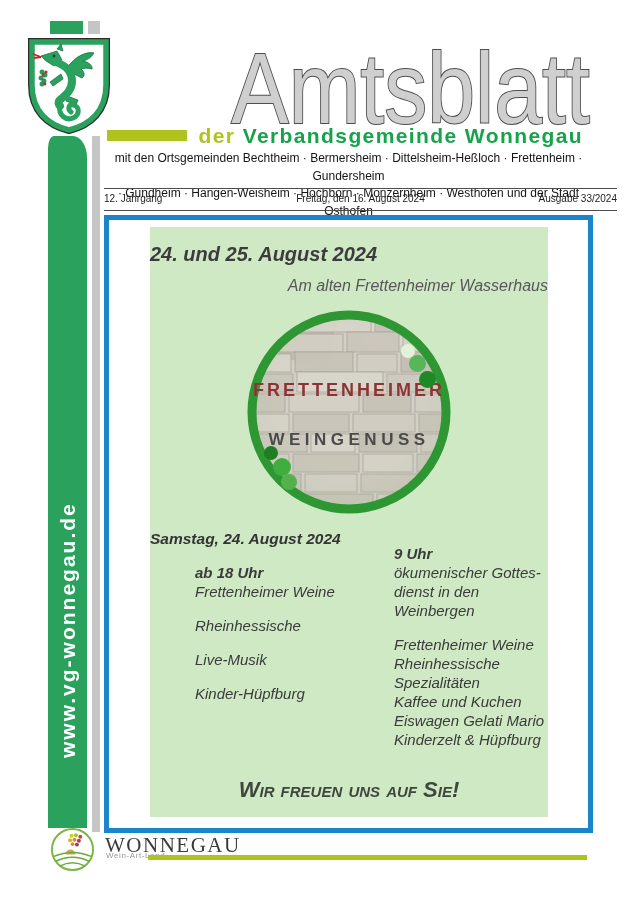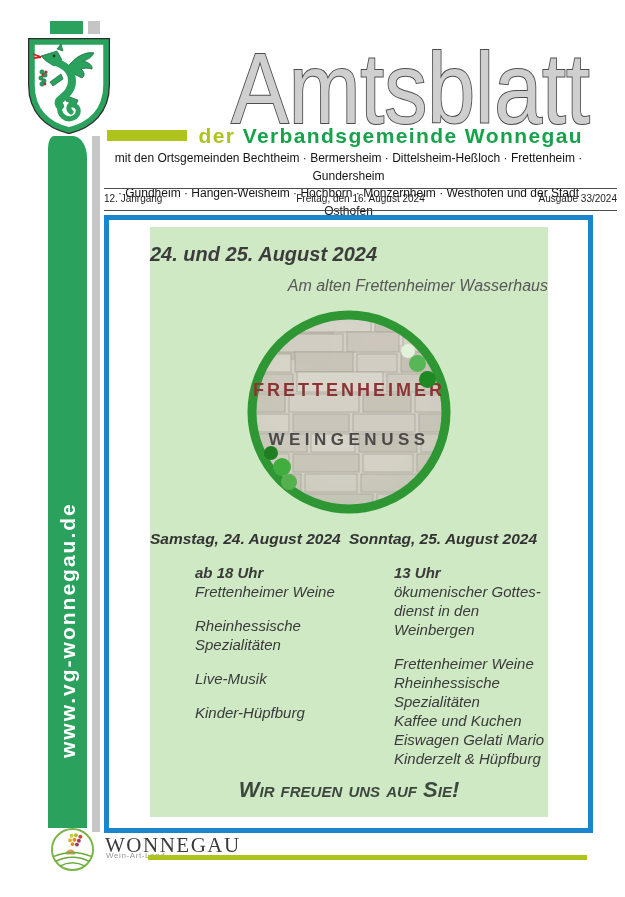--- a/index.html
+++ b/index.html
@@ -210,33 +210,31 @@
 
     <div class="cols">
       <div class="col">
         <div class="col-h">Samstag, 24. August 2024</div>
         <div class="block">
           <div class="ln bold">ab 18 Uhr</div>
           <div class="ln">Frettenheimer Weine</div>
         </div>
         <div class="block">
           <div class="ln">Rheinhessische</div>
-          <div class="ln">Spezialitäten</div>
         </div>
         <div class="block">
           <div class="ln">Live-Musik</div>
         </div>
         <div class="block">
           <div class="ln">Kinder-Hüpfburg</div>
         </div>
       </div>
       <div class="col">
-        <div class="col-h">Sonntag, 25. August 2024</div>
-        <div class="block">
-          <div class="ln bold">13 Uhr</div>
+        <div class="block">
+          <div class="ln bold">9 Uhr</div>
           <div class="ln">ökumenischer Gottes-</div>
           <div class="ln">dienst in den Weinbergen</div>
         </div>
         <div class="block">
           <div class="ln">Frettenheimer Weine</div>
           <div class="ln">Rheinhessische Spezialitäten</div>
           <div class="ln">Kaffee und Kuchen</div>
           <div class="ln">Eiswagen Gelati Mario</div>
           <div class="ln">Kinderzelt &amp; Hüpfburg</div>
         </div>

